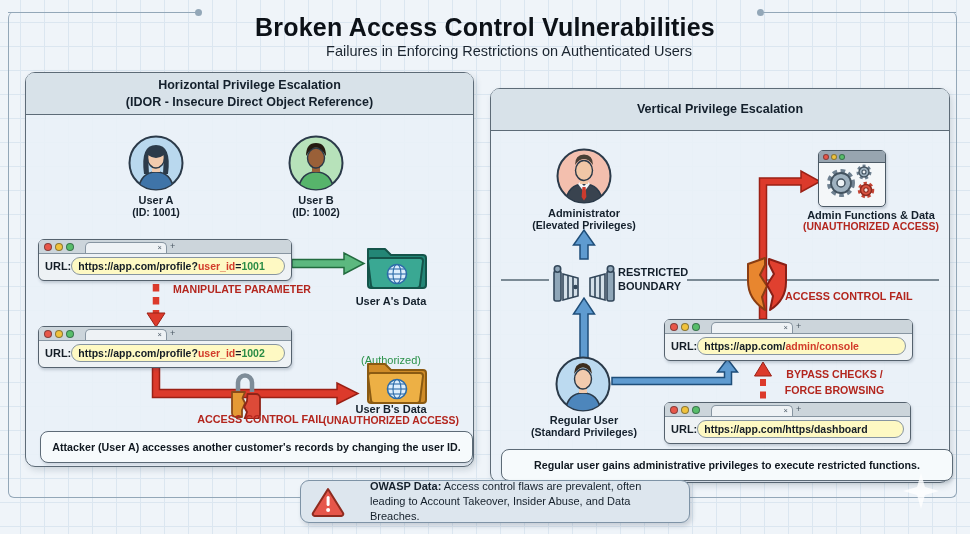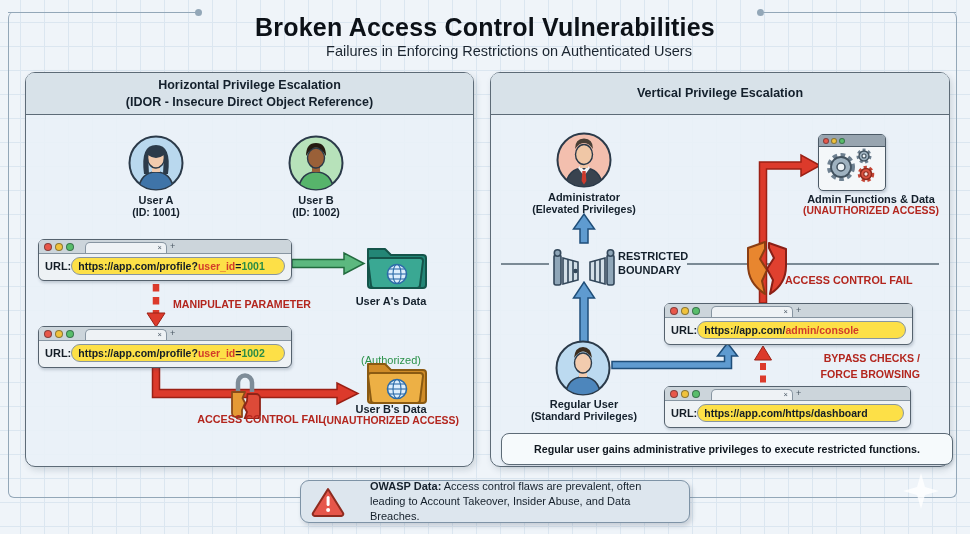--- a/index.html
+++ b/index.html
@@ -25,21 +25,21 @@
   .overlay{left:0;top:0;pointer-events:none;}
   
   .browser{background:#eef2f5;border:1.7px solid #55626e;border-radius:6px;box-shadow:1px 2px 3px rgba(40,60,80,.22);}
   .chrome{height:13px;background:#ccd5db;border-bottom:1.2px solid #8795a1;border-radius:4px 4px 0 0;display:flex;align-items:center;padding:0 5px;}
   .dot{width:6px;height:6px;border-radius:50%;border:1px solid rgba(20,30,40,.45);margin-right:3px;flex:none;}
   .dot.r{background:#e8574a}.dot.y{background:#f0c23c}.dot.g{background:#58bd6a}
   .tab{align-self:flex-end;margin-left:8px;width:76px;height:10px;background:#eef2f5;border:1px solid #8795a1;border-bottom:none;border-radius:5px 5px 0 0;display:flex;align-items:center;justify-content:flex-end;padding-right:4px;font-size:7.5px;color:#4c5a66;line-height:1;}
   .newtab{font-size:9px;color:#4c5a66;margin-left:3px;line-height:1;}
   .urlrow{display:flex;align-items:center;height:24px;padding:0 6px;}
   .urllabel{font-weight:bold;font-size:11px;color:#141d26;flex:none;}
-  .urlbox{flex:1;background:#fde047;border:1.2px solid #8795a1;border-radius:9px;padding:2px 6px;font-weight:bold;font-size:10.5px;white-space:nowrap;color:#141d26;overflow:hidden;}
+  .urlbox{flex:1;background:#fef9c3;border:1.2px solid #8795a1;border-radius:9px;padding:2px 6px;font-weight:bold;font-size:10.5px;white-space:nowrap;color:#141d26;overflow:hidden;}
   .u-red{color:#d23b2a}.u-green{color:#2a8c46}
   
   .miniwin{background:#f4f7f9;border:1.7px solid #4c5a66;border-radius:5px;box-shadow:1px 2px 3px rgba(40,60,80,.22);}
   .miniwin .bar{height:11px;background:#98a5b0;border-bottom:1.2px solid #4c5a66;border-radius:3px 3px 0 0;display:flex;align-items:center;padding:0 4px;}
   .miniwin .dot{width:4px;height:4px;margin-right:2px;}
   
   .cap{text-align:center;font-weight:bold;color:#14202c;}
   .cap .l1{font-size:11px;}
   .cap .l2{font-size:10.6px;}
   .red-label{color:#b3261e;font-weight:bold;}
@@ -146,21 +146,21 @@
         <line x1="25.5" y1="38" x2="44.5" y2="38" stroke="#2c6ca8" stroke-width="1.1"></line>
         <line x1="27.5" y1="33" x2="42.5" y2="33" stroke="#2c6ca8" stroke-width="1.1"></line>
         <line x1="27.5" y1="43" x2="42.5" y2="43" stroke="#2c6ca8" stroke-width="1.1"></line>
       </svg>
     </div>
     <div class="abs cap" style="left:295px;top:222px;width:140px;">
       <div class="l1">User A's Data</div>
       <div class="l1 green-label">(Authorized)</div>
     </div>
 
-    <div class="abs red-label" style="left:147px;top:225px;width:180px;font-size:10.6px;text-align:left;">MANIPULATE PARAMETER</div>
+    <div class="abs red-label" style="left:147px;top:210px;width:180px;font-size:10.6px;text-align:left;">MANIPULATE PARAMETER</div>
 
     <div class="abs browser" style="left:12px;top:253px;width:252px;height:40px;">
       <div class="chrome">
         <span class="dot r"></span>
         <span class="dot y"></span>
         <span class="dot g"></span>
         <span class="tab">
             <span>×</span>
           </span>
         <span class="newtab">+</span>
@@ -192,23 +192,24 @@
         <line x1="25.5" y1="38" x2="44.5" y2="38" stroke="#2c6ca8" stroke-width="1.1"></line>
         <line x1="27.5" y1="33" x2="42.5" y2="33" stroke="#2c6ca8" stroke-width="1.1"></line>
         <line x1="27.5" y1="43" x2="42.5" y2="43" stroke="#2c6ca8" stroke-width="1.1"></line>
       </svg>
     </div>
     <div class="abs cap" style="left:280px;top:330px;width:170px;">
       <div class="l1">User B's Data</div>
       <div class="red-label" style="font-size:10.4px;">(UNAUTHORIZED ACCESS)</div>
     </div>
 
+    <div class="abs caption-box" style="left:14px;top:358px;width:419px;height:30px;">Attacker (User A) accesses another customer's records by changing the user ID.</div>
   </div>
 
-  <div class="abs panel" style="left:490px;width:458px;">
+  <div class="abs panel" style="left:490px;width:458px;margin-top:16px;">
     <div class="panel-head">
       <div>Vertical Privilege Escalation</div>
     </div>
 
     <svg class="abs overlay" width="458" height="393" viewBox="0 0 458 393">
       <line x1="10" y1="191" x2="58" y2="191" stroke="#7b8a95" stroke-width="2.2"></line>
       <line x1="196" y1="191" x2="448" y2="191" stroke="#7b8a95" stroke-width="2.2"></line>
       <path d="M89 170 V156 H82.5 L93 141 L103.5 156 H97 V170 Z" fill="#5f9bd0" stroke="#1f4e79" stroke-width="1.5"></path>
       <path d="M89 277 V225 H82.5 L93 209 L103.5 225 H97 V277 Z" fill="#5f9bd0" stroke="#1f4e79" stroke-width="1.5"></path>
       <path d="M121 288.5 H233.5 V283 H226.5 L236.5 270 L246.5 283 H240.5 V295.5 H121 Z" fill="#5f9bd0" stroke="#1f4e79" stroke-width="1.5"></path>
@@ -302,21 +303,21 @@
             <span>×</span>
           </span>
         <span class="newtab">+</span>
       </div>
       <div class="urlrow">
         <span class="urllabel">URL:</span>
         <span class="urlbox"><span>https://app.com/</span><span class="u-red">admin/console</span></span>
       </div>
     </div>
 
-    <div class="abs red-label" style="left:294px;top:277px;width:135px;font-size:10.6px;line-height:1.55;text-align:right;">
+    <div class="abs red-label" style="left:276px;top:277px;width:135px;font-size:10.6px;line-height:1.55;text-align:center;">
       <div>BYPASS CHECKS /</div>
       <div>FORCE BROWSING</div>
     </div>
 
     <div class="abs" style="left:63px;top:266px;">
       <svg width="58" height="58" viewBox="0 0 58 58">
         <defs>
             <clipPath id="cD">
               <circle cx="29" cy="29" r="26.3"></circle>
             </clipPath>

